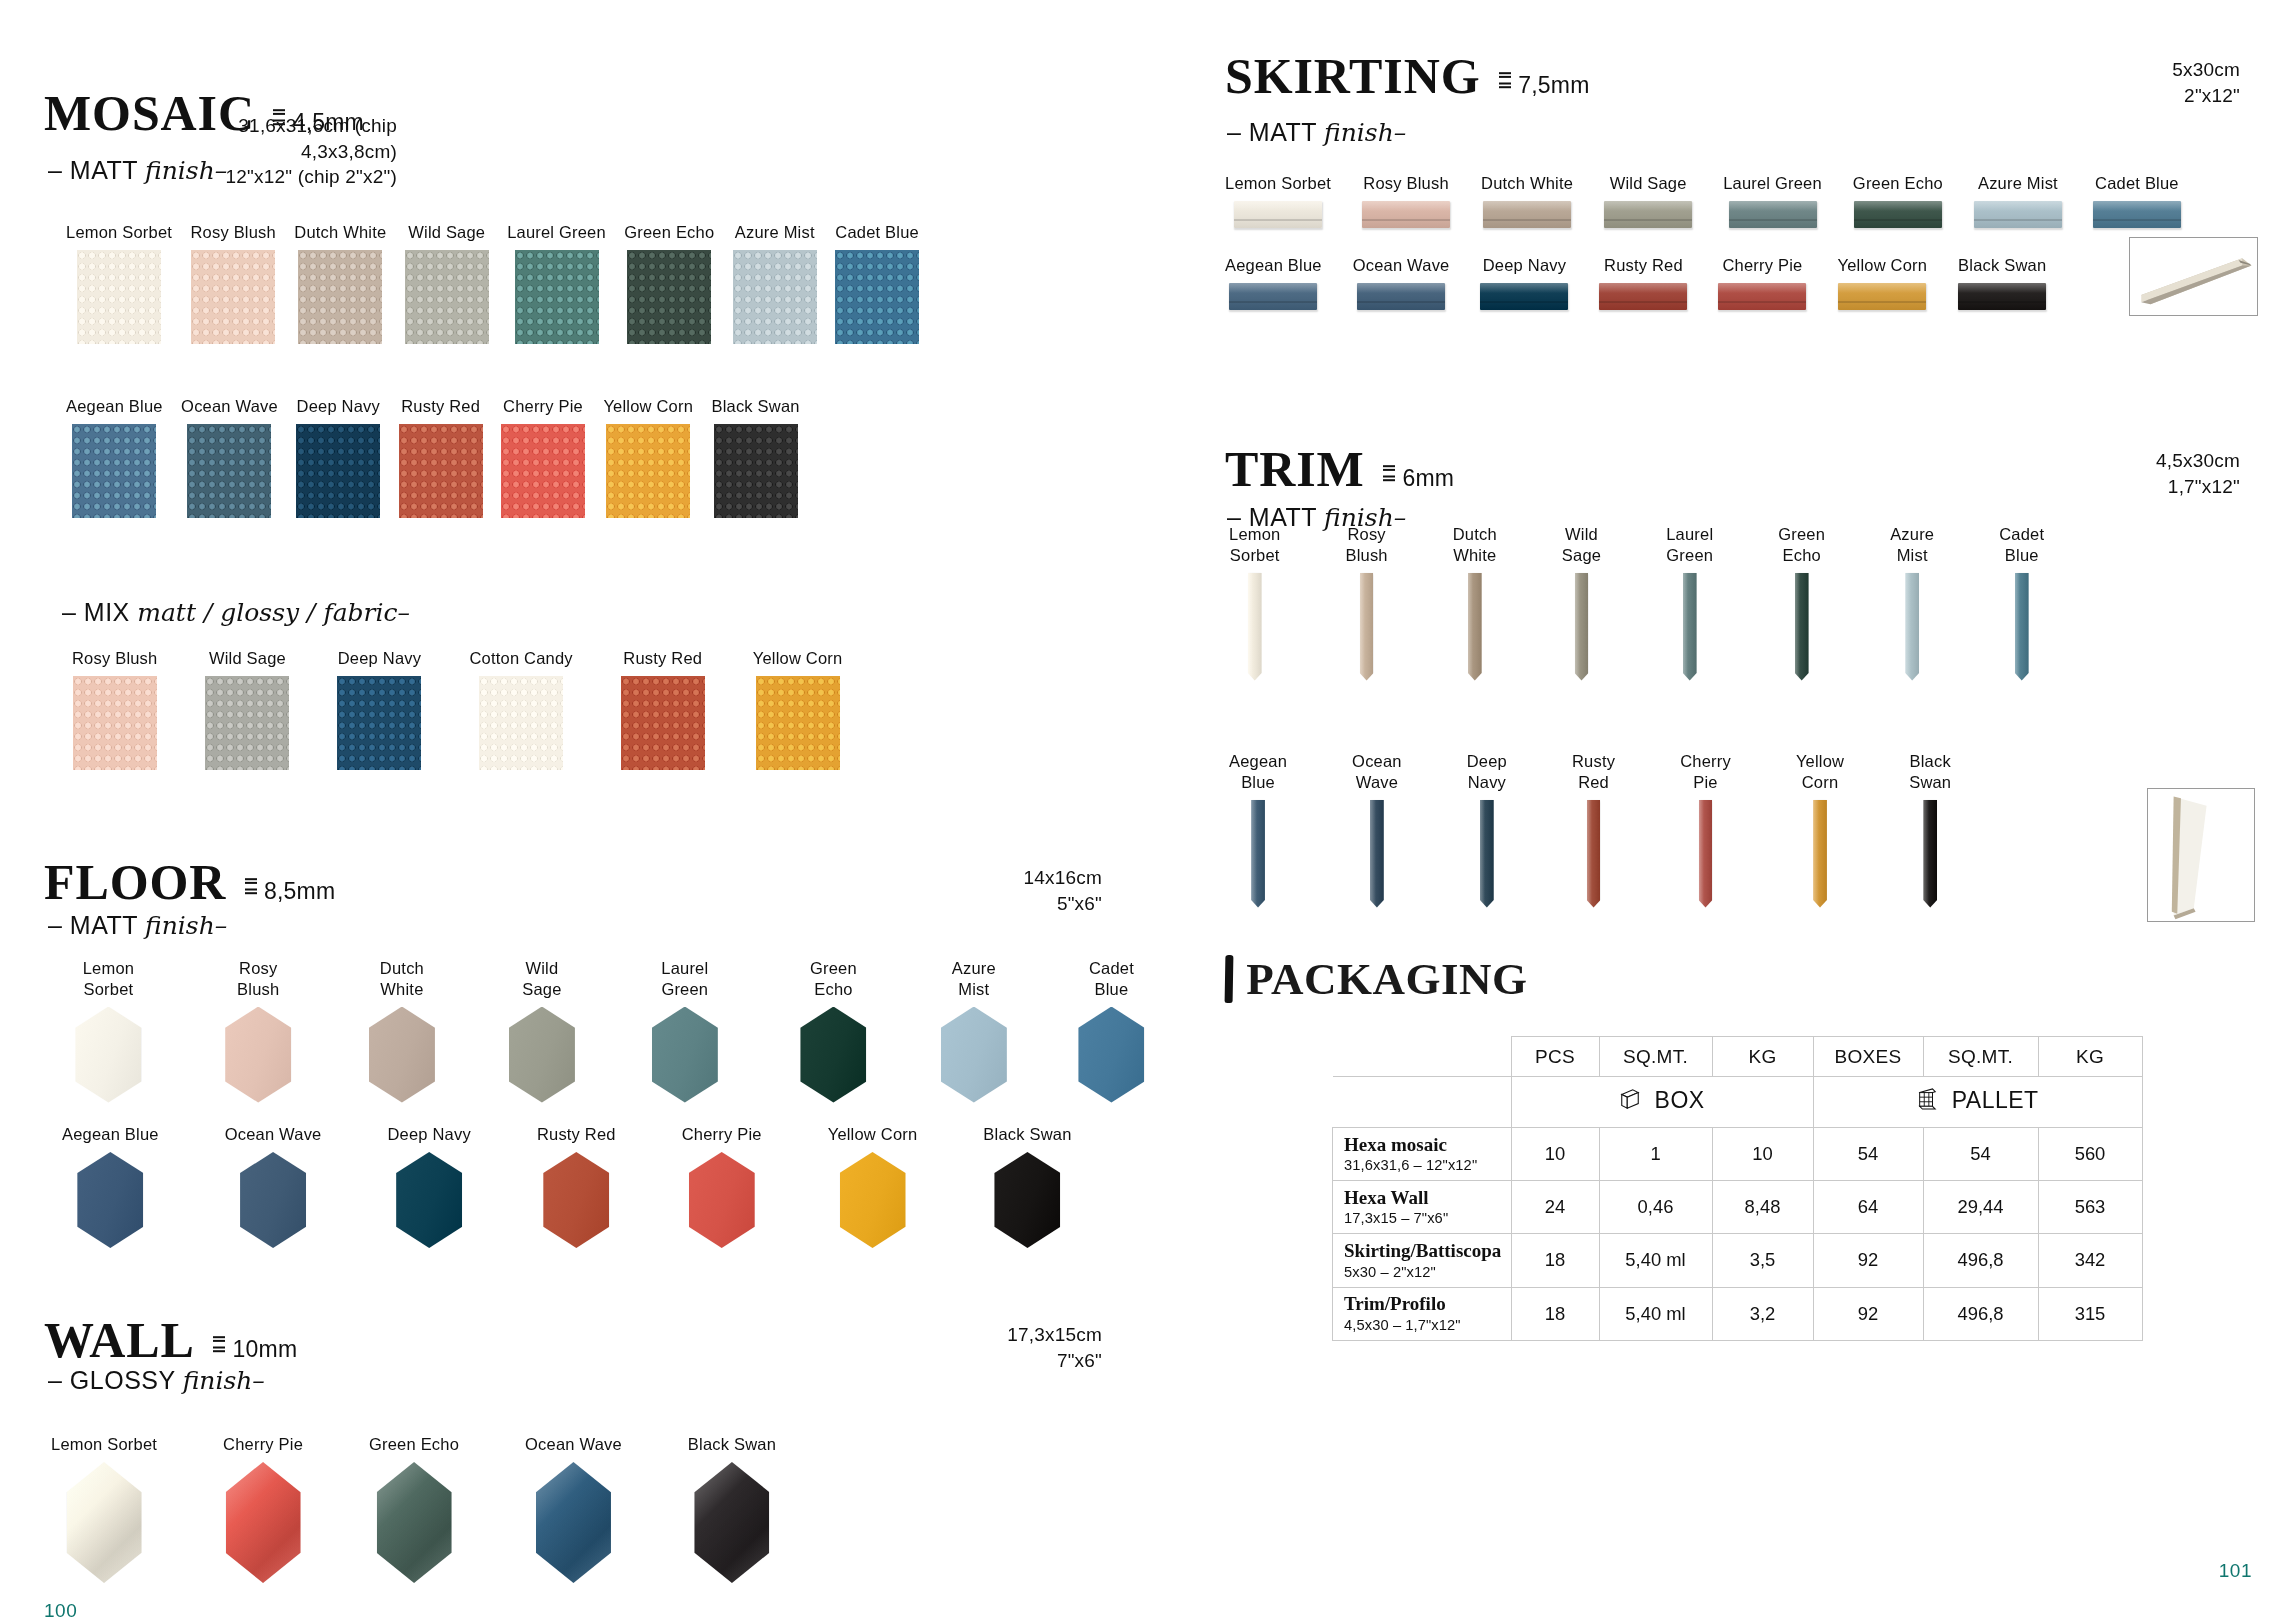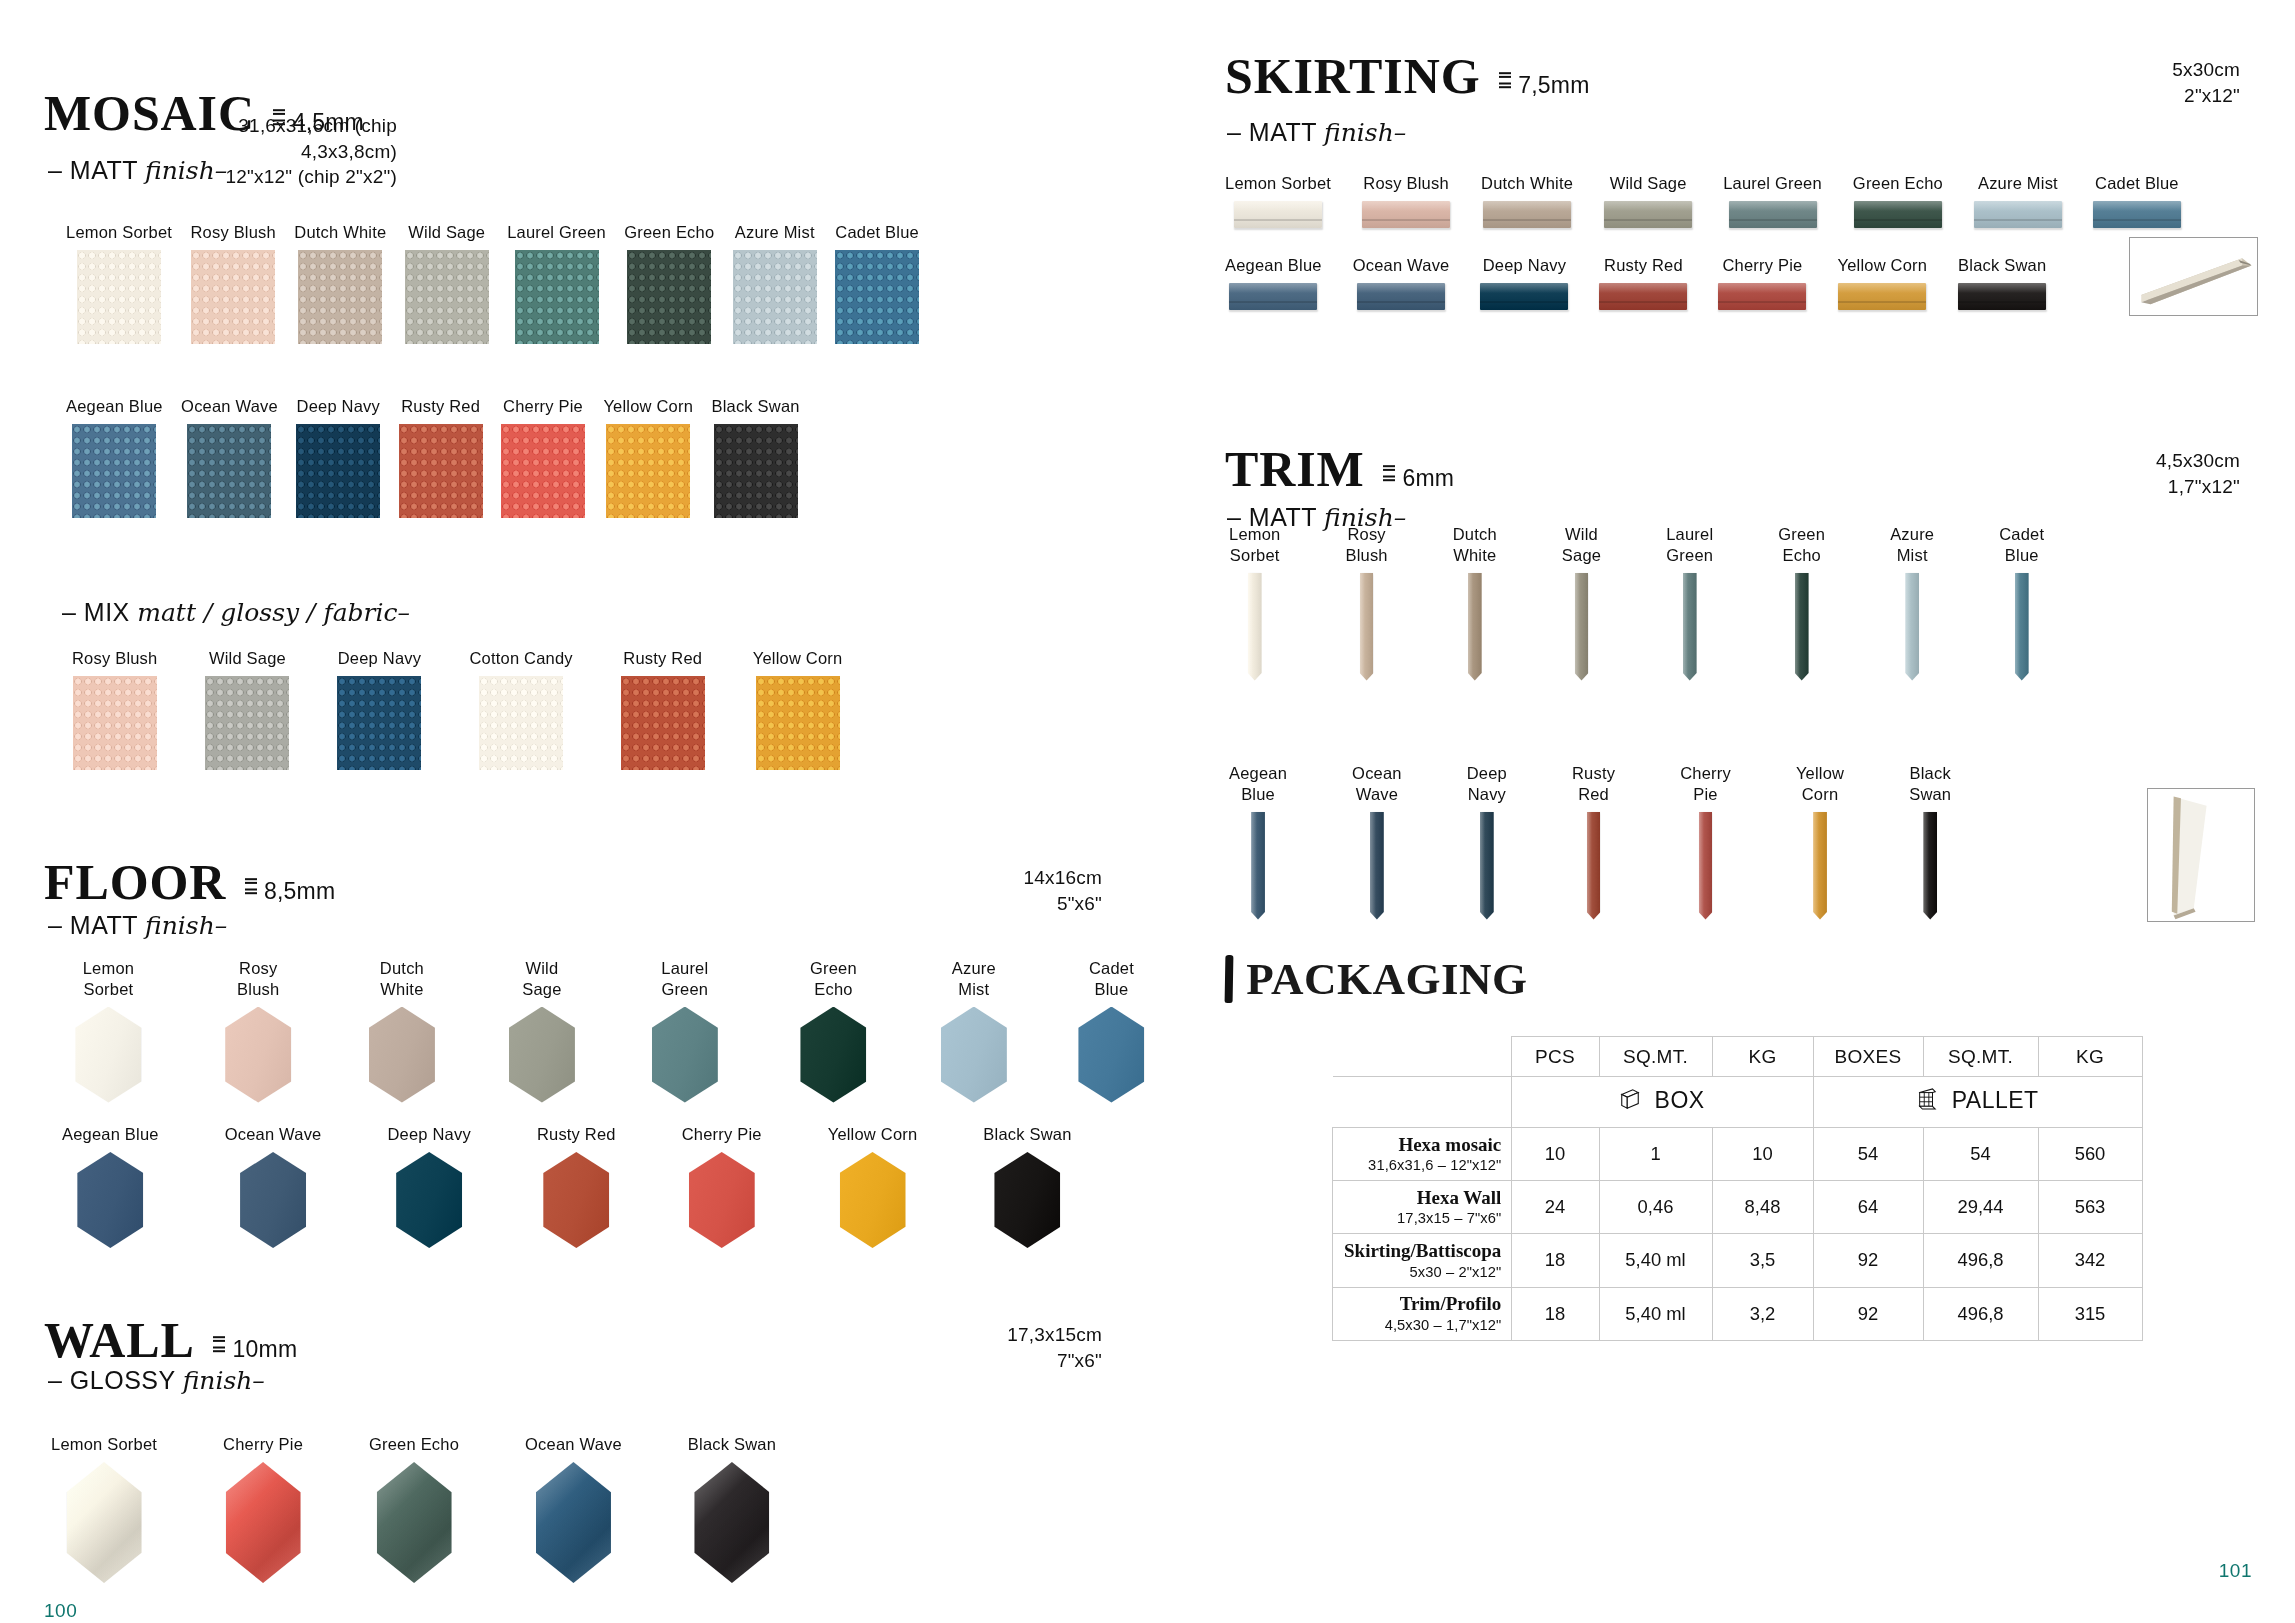--- a/index.html
+++ b/index.html
@@ -166,21 +166,21 @@
     font-weight: normal;
     color: #111;
   }
   table.pack .grp {
     font-size: 23px;
     letter-spacing: 0.5px;
     height: 51px;
   }
   table.pack .sub { height: 40px; font-size: 19px; letter-spacing: 0.3px; }
   table.pack td.rowname {
-    text-align: right;
+    text-align: left;
     padding: 5.5px 9.2px 5.5px 11px;
     width: 174px;
   }
   table.pack td.rowname .rn-main {
     font-family: "Liberation Serif", serif;
     font-weight: 700;
     font-size: 19px;
     line-height: 1.2;
   }
   table.pack td.rowname .rn-sub {
@@ -572,21 +572,21 @@
         <div class="sw-label">Azure
 Mist</div>
         <div class="trim" style="background: linear-gradient(to right, rgb(183, 204, 210), rgb(167, 188, 194) 55%, rgb(151, 172, 178)); filter: drop-shadow(rgba(0, 0, 0, 0.2) 1.8px 1.8px 1.8px);"></div>
       </div>
       <div class="swatch-cell">
         <div class="sw-label">Cadet
 Blue</div>
         <div class="trim" style="background: linear-gradient(to right, rgb(94, 139, 156), rgb(78, 123, 140) 55%, rgb(62, 107, 124)); filter: drop-shadow(rgba(0, 0, 0, 0.2) 1.8px 1.8px 1.8px);"></div>
       </div>
     </div>
-  <div class="swatch-row" id="trim-r2" style="left:81px; top:751px; gap:65px;margin-top:12px;">
+  <div class="swatch-row" id="trim-r2" style="left:81px; top:751px; gap:65px;">
       <div class="swatch-cell">
         <div class="sw-label">Aegean
 Blue</div>
         <div class="trim" style="background: linear-gradient(to right, rgb(78, 107, 130), rgb(62, 91, 114) 55%, rgb(46, 75, 98)); filter: drop-shadow(rgba(0, 0, 0, 0.2) 1.8px 1.8px 1.8px);"></div>
       </div>
       <div class="swatch-cell">
         <div class="sw-label">Ocean
 Wave</div>
         <div class="trim" style="background: linear-gradient(to right, rgb(66, 89, 108), rgb(50, 73, 92) 55%, rgb(34, 57, 76)); filter: drop-shadow(rgba(0, 0, 0, 0.2) 1.8px 1.8px 1.8px);"></div>
       </div>

